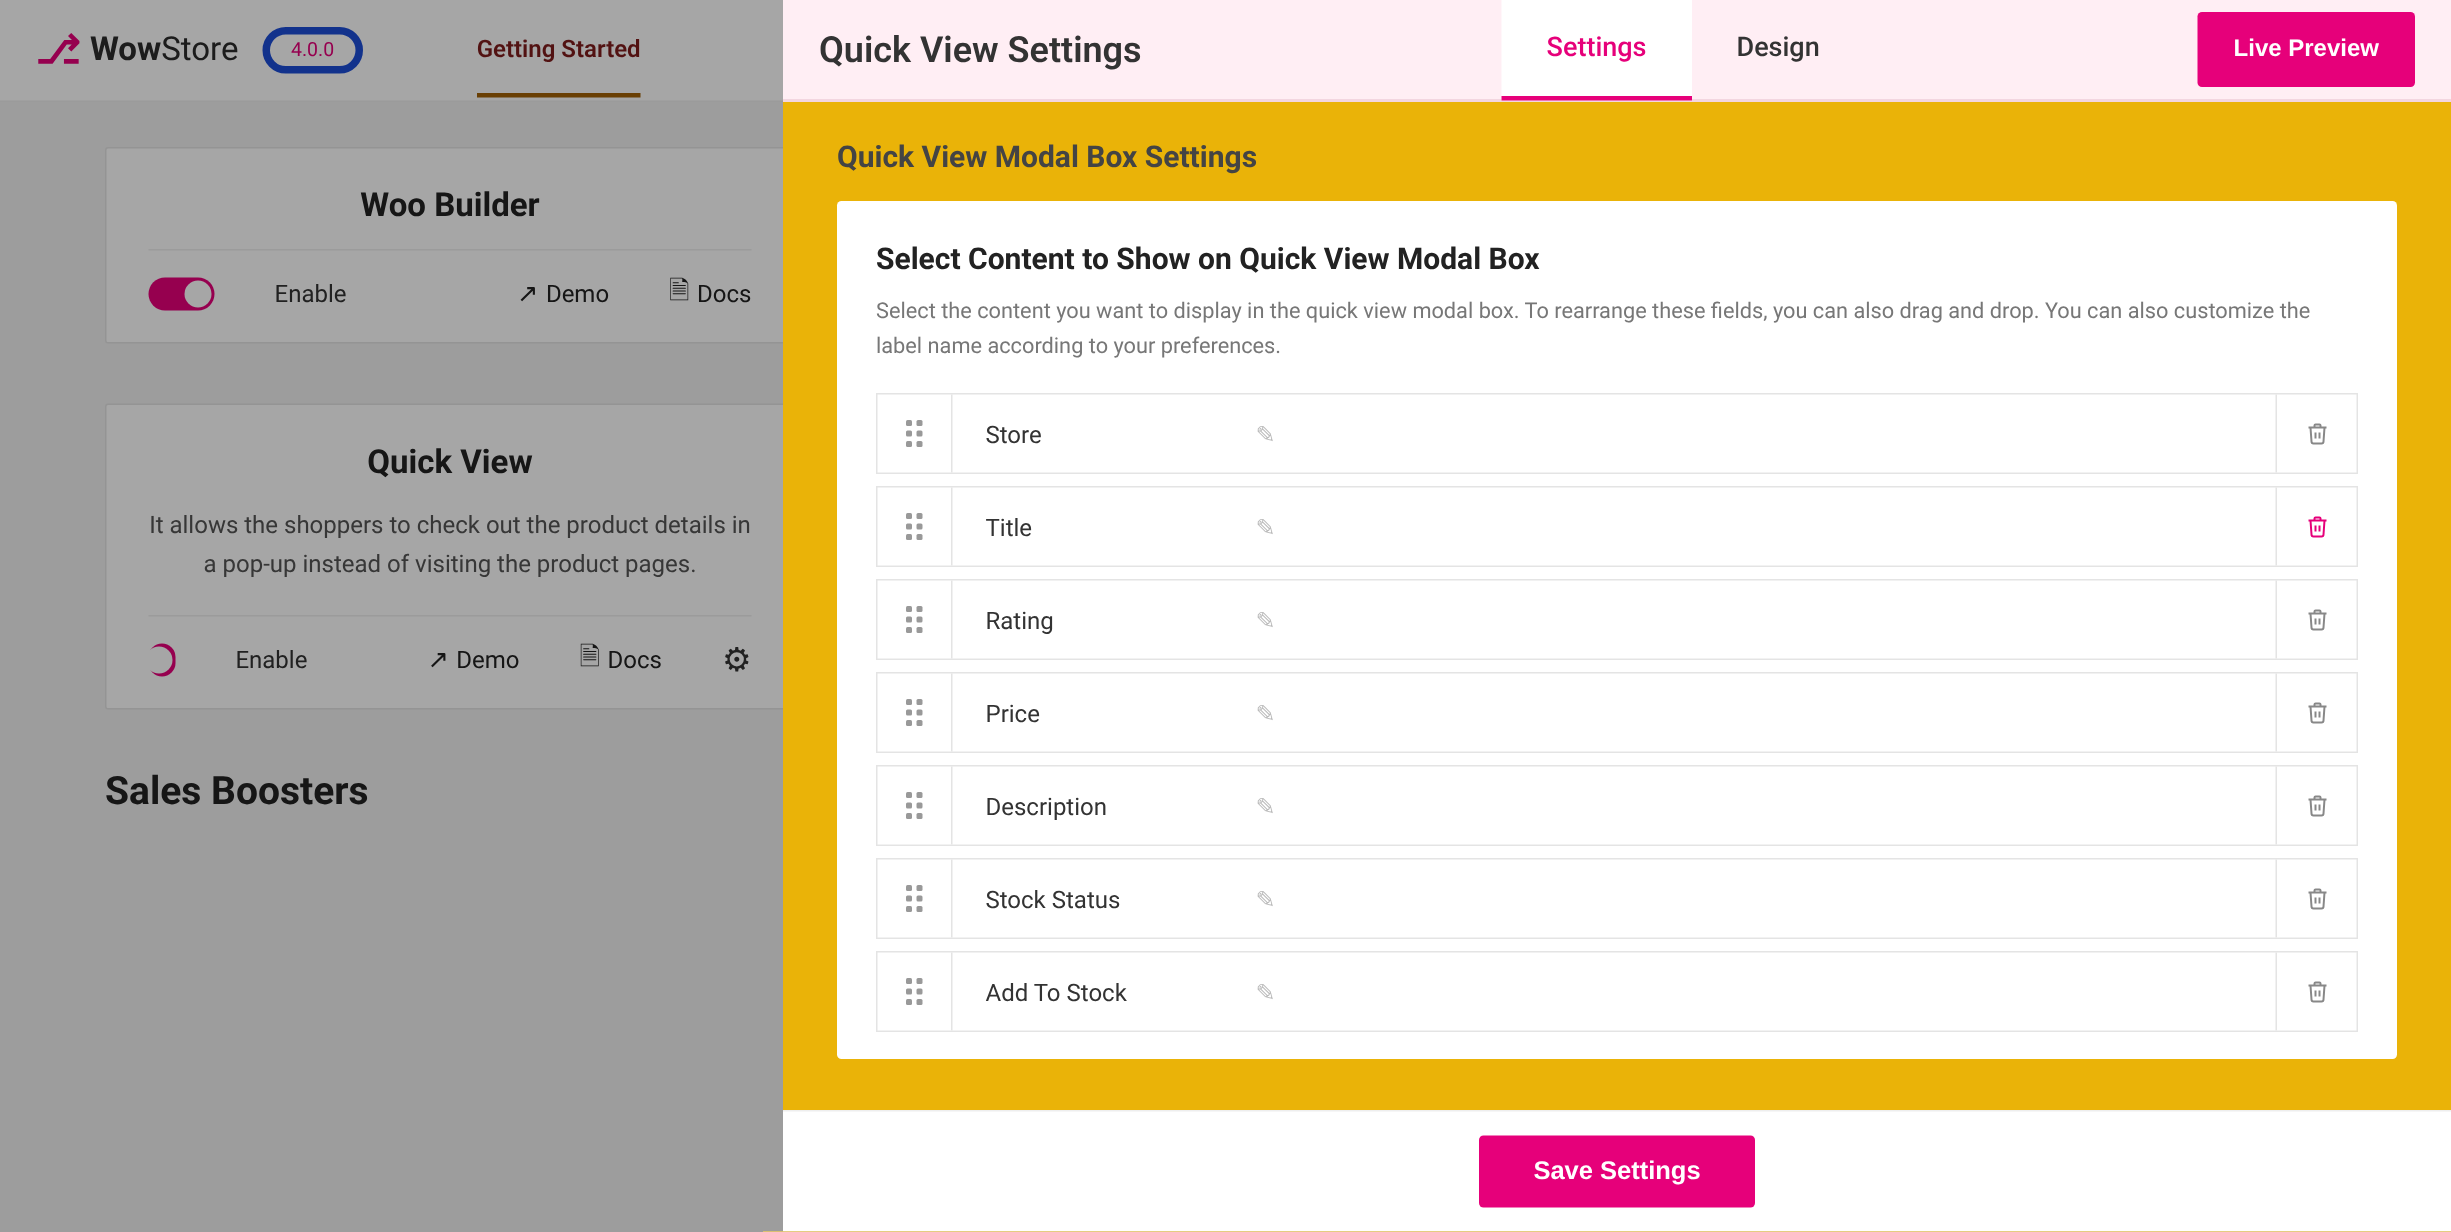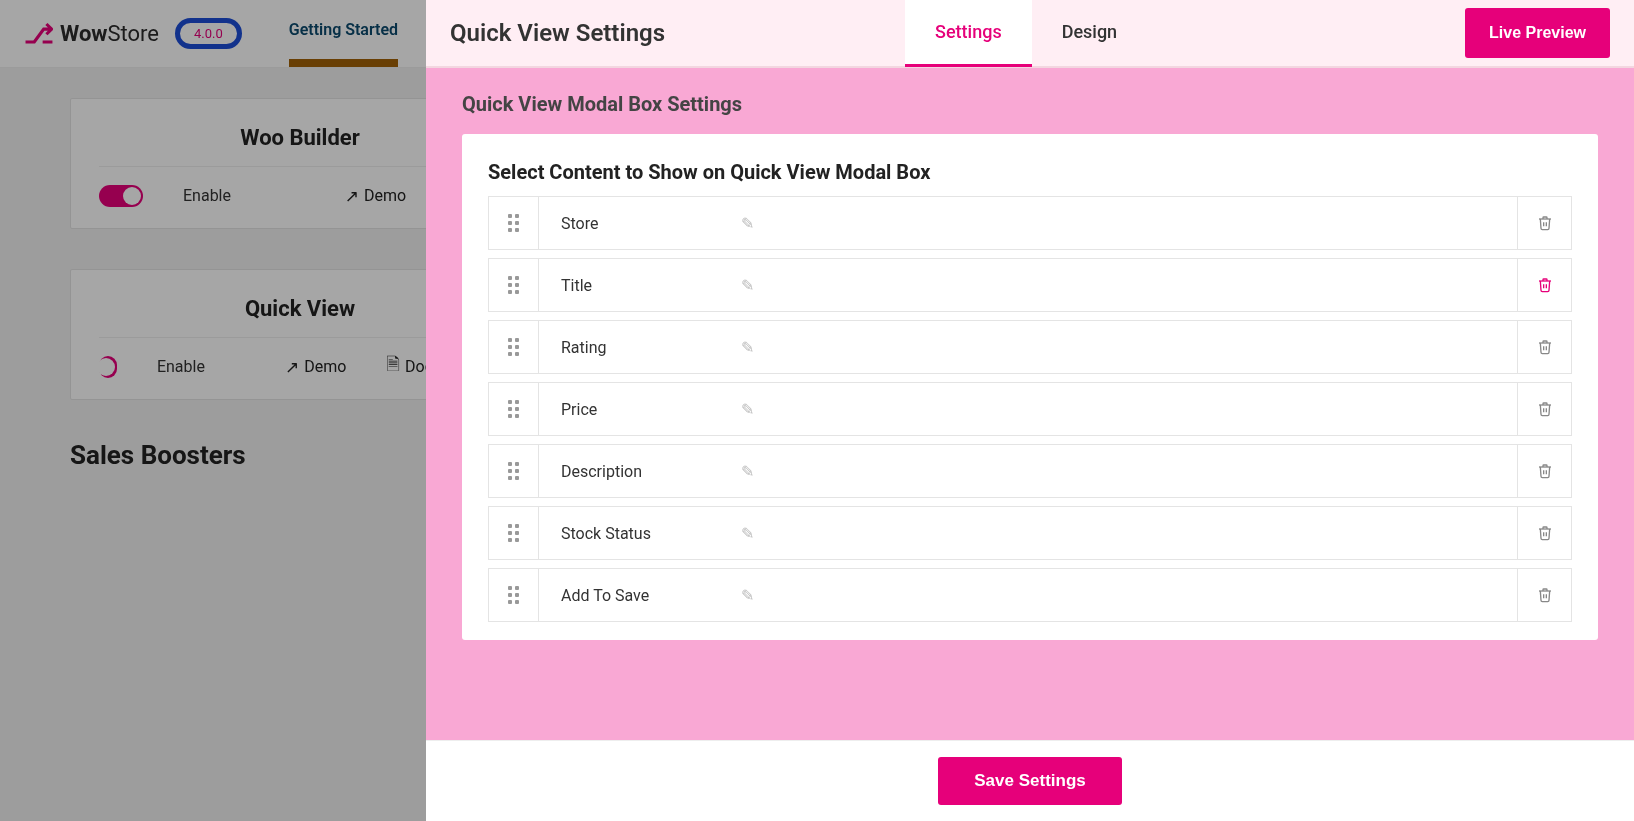--- a/index.html
+++ b/index.html
@@ -25,26 +25,26 @@
     .logo-mark { color: #e6007a; font-size: 26px; }
     .badge {
       margin-left: 16px;
       border: 5px solid #1d4ed8;
       color: #e6007a;
       font-size: 13px;
       padding: 3px 14px;
       border-radius: 16px;
     }
     .nav-item {
-      margin-left: 47px;
-      color: #0c4a6e;
+      margin-left: 76px;
+      color: #7f1d1d;
       font-weight: 600;
       font-size: 16px;
       padding-bottom: 20px;
-      border-bottom: 8px solid #a16207;
+      border-bottom: 3px solid #a16207;
       position: relative;
       top: 10px;
     }
 
     .page-body {
       padding: 30px 70px;
     }
     .card {
       background: #fff;
       border: 1px solid #e4e4e4;
@@ -69,22 +69,22 @@
 
     
     .overlay {
       position: absolute; inset: 0; background: rgba(0,0,0,0.35);
     }
 
     
     .panel {
       position: absolute;
       top: 0; right: 0; bottom: 0;
-      width: 1208px;
-      background: #f9a8d4;
+      width: 1112px;
+      background: #eab308;
       display: flex;
       flex-direction: column;
     }
     .panel-header {
       background: #ffeef4;
       padding: 0 24px;
       display: flex;
       align-items: center;
       height: 68px;
       border-bottom: 2px solid #f3d6e0;
@@ -205,20 +205,21 @@
         </span>
       <span class="footer-link">
           <span class="footer-icon">🗎</span>
           <span>Docs</span>
         </span>
     </div>
   </div>
 
   <div class="card">
     <div class="card-title">Quick View</div>
+    <div class="card-desc">It allows the shoppers to check out the product details in a pop-up instead of visiting the product pages.</div>
     <div class="card-footer">
       <span class="toggle"></span>
       <span>Enable</span>
       <span class="spacer"></span>
       <span class="footer-link">
           <span class="footer-icon">↗</span>
           <span>Demo</span>
         </span>
       <span class="footer-link">
           <span class="footer-icon">🗎</span>
@@ -240,20 +241,21 @@
       <div class="tab active">Settings</div>
       <div class="tab">Design</div>
     </div>
     <button class="live-btn">Live Preview</button>
   </div>
 
   <div class="panel-scroll">
     <div class="panel-section-hdr">Quick View Modal Box Settings</div>
     <div class="panel-card">
       <div class="panel-card-title">Select Content to Show on Quick View Modal Box</div>
+      <div class="panel-card-sub">Select the content you want to display in the quick view modal box. To rearrange these fields, you can also drag and drop. You can also customize the label name according to your preferences.</div>
       <div class="rows" id="rows-container">
           <div class="row">
             <div class="drag-cell">
               <div class="drag-dots">
                 <span></span>
                 <span></span>
                 <span></span>
                 <span></span>
                 <span></span>
                 <span></span>
@@ -397,21 +399,21 @@
               <div class="drag-dots">
                 <span></span>
                 <span></span>
                 <span></span>
                 <span></span>
                 <span></span>
                 <span></span>
               </div>
             </div>
             <div class="label-cell">
-              <span class="label-text">Add To Save</span>
+              <span class="label-text">Add To Stock</span>
               <span class="edit-ic">✎</span>
             </div>
             <div class="trash-cell">
               <svg width="16" height="16" viewBox="0 0 24 24" fill="none" stroke="currentColor" stroke-width="2">
                 <polyline points="3 6 5 6 21 6"></polyline>
                 <path d="M19 6l-1 14a2 2 0 0 1-2 2H8a2 2 0 0 1-2-2L5 6"></path>
                 <path d="M10 11v6M14 11v6"></path>
                 <path d="M9 6V4a1 1 0 0 1 1-1h4a1 1 0 0 1 1 1v2"></path>
               </svg>
             </div>

